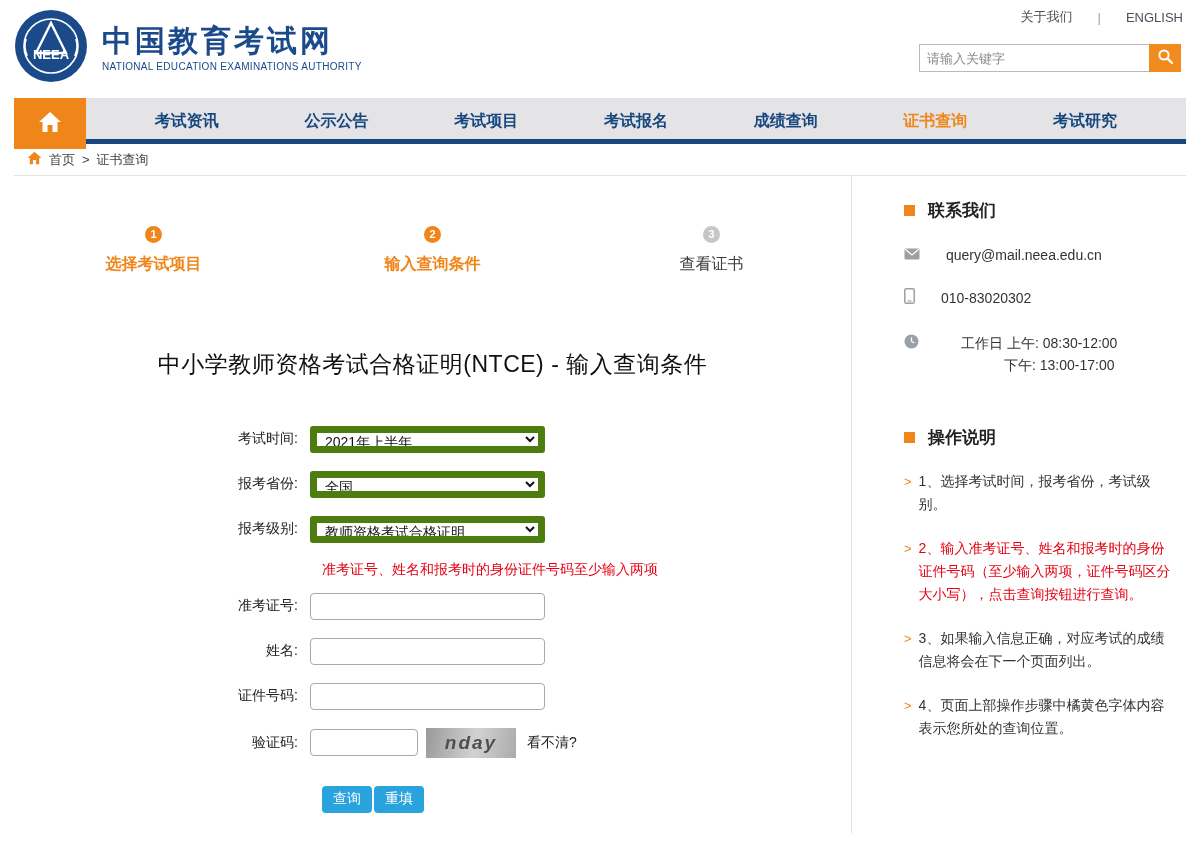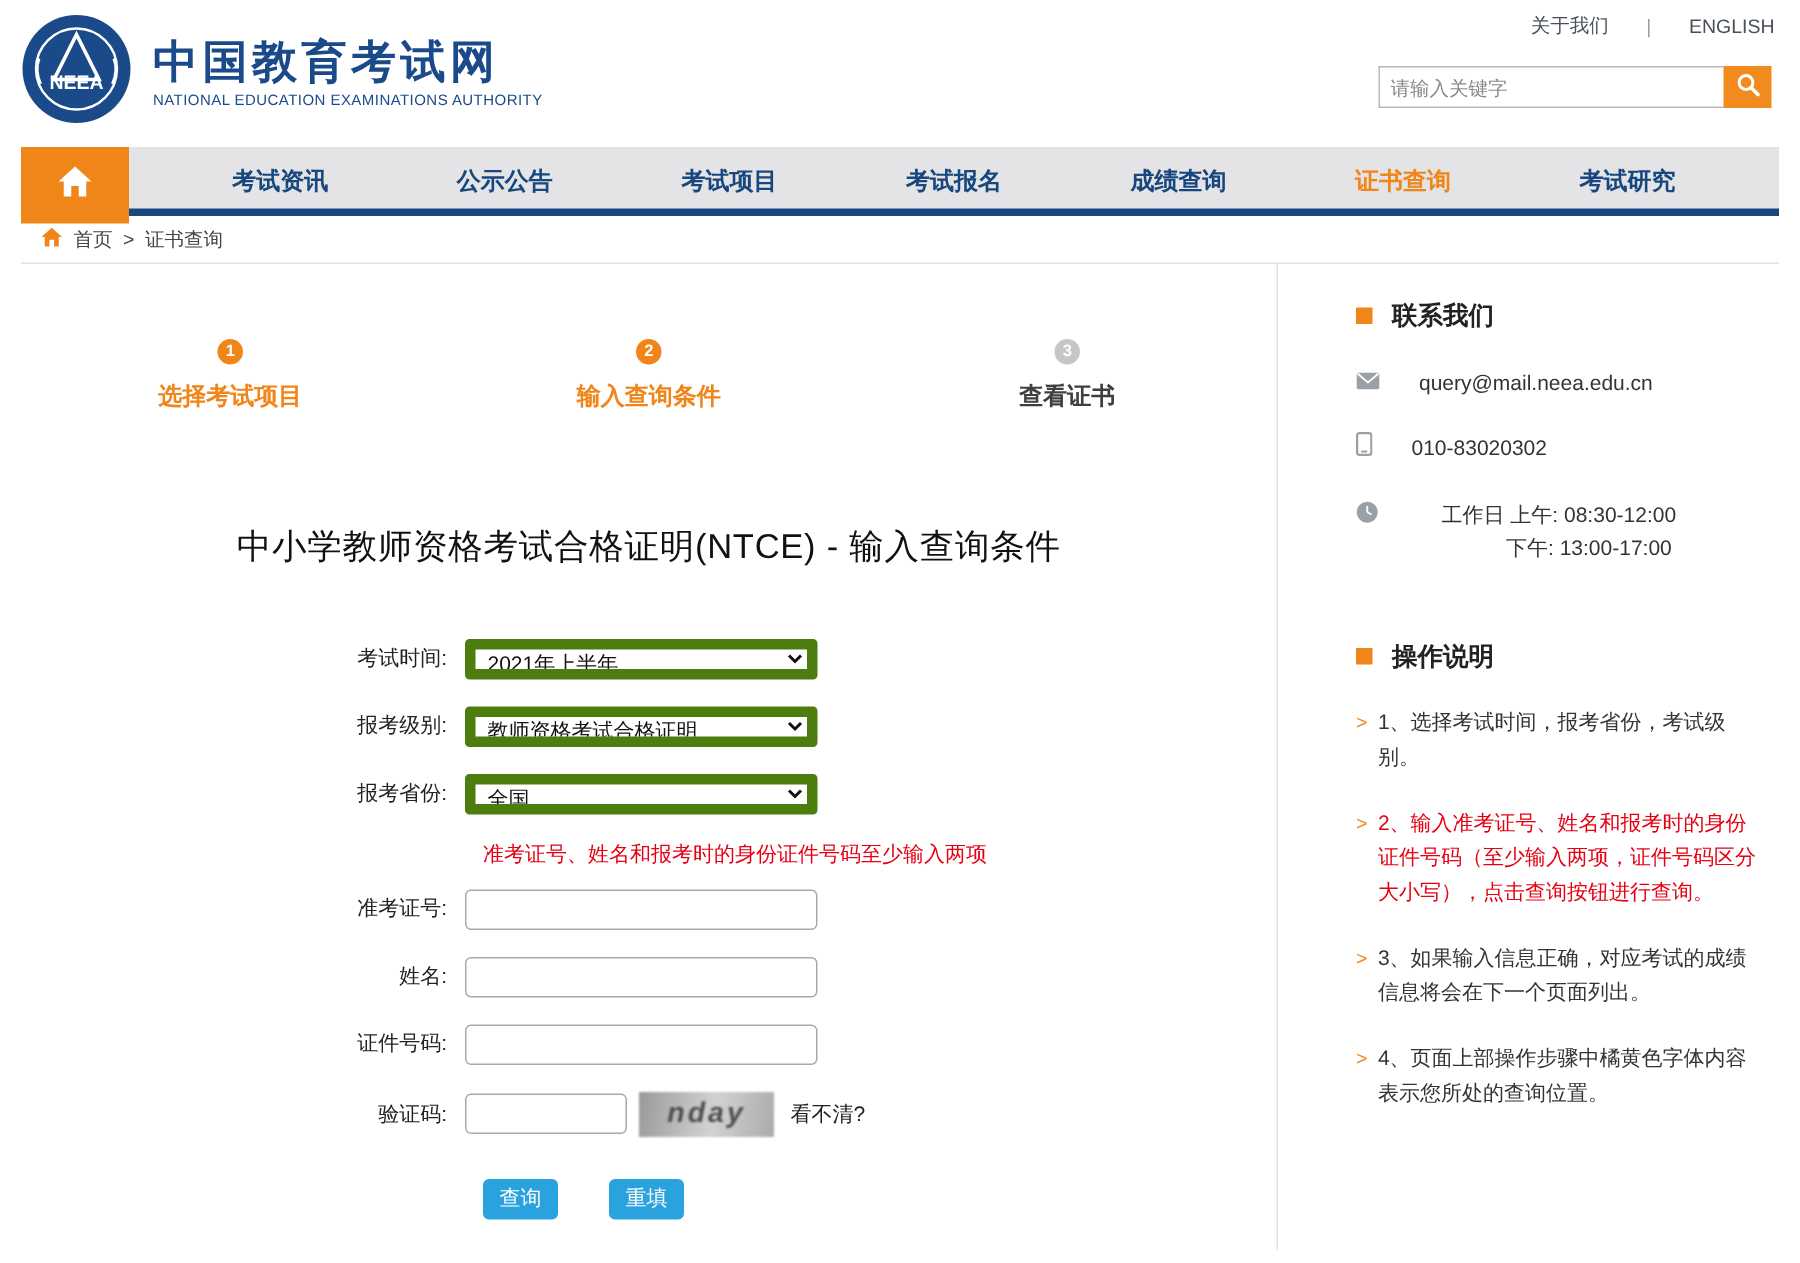--- a/index.html
+++ b/index.html
@@ -37,36 +37,36 @@
   
   .main { margin:0 14px; display:flex; }
   .content { width:838px; border-right:1px solid #e2e2e2; min-height:640px; padding-bottom:20px; }
   .sidebar { flex:1; padding:23px 8px 0 52px; }
 
   .steps { display:flex; margin-top:48px; }
   .step { flex:1; text-align:center; }
   .step-num { display:inline-flex; width:17px; height:17px; border-radius:50%; background:#f08519; color:#fff; font-size:11px; font-weight:bold; align-items:center; justify-content:center; }
   .step-label { margin-top:11px; font-size:16px; font-weight:bold; color:#f08519; }
   .step.inactive .step-num { background:#c6c6c6; }
-  .step.inactive .step-label { color:#3f3f3f; font-weight:bold; }
+  .step.inactive .step-label { color:#3f3f3f; font-weight:normal; }
 
   .page-title { margin-top:74px; text-align:center; font-size:23px; color:#111; letter-spacing:0.5px; }
 
   .form { margin-top:46px; }
   .form-row { display:flex; align-items:center; margin-bottom:18px; }
   .form-label { width:296px; text-align:right; font-size:14px; color:#222; padding-right:12px; }
   .form-select { width:235px; height:27px; font-size:14px; border:7px solid #4d7c0f; border-radius:3px; padding:0 4px; background:#fff; color:#111; font-family:inherit; }
   .form-input { width:235px; height:27px; border:1px solid #a9a9a9; border-radius:4px; padding:0 7px; font-size:14px; outline:none; font-family:inherit; }
   .form-notice { margin-left:308px; color:#e60012; font-size:14px; margin-top:4px; margin-bottom:14px; }
   .captcha-row .form-input { width:108px; }
   .captcha-img { width:90px; height:30px; margin-left:8px; background:linear-gradient(100deg,#999999 0%,#d2d2d2 55%,#ababab 100%);
                  display:flex; align-items:center; justify-content:center; font-weight:bold; font-style:italic;
                  font-size:19px; color:#4f4f4f; letter-spacing:2px; filter:blur(0.6px); cursor:pointer; user-select:none; }
   .captcha-refresh { margin-left:11px; font-size:14px; color:#222; cursor:pointer; }
-  .btn-row { margin-left:308px; margin-top:28px; display:flex; gap:34px; }
+  .btn-row { margin-left:308px; margin-top:28px; display:flex; gap:2px; }
   .btn { min-width:47px; height:27px; background:#2aa2dd; color:#fff; border:none; border-radius:4px; font-size:14px; cursor:pointer; padding:0 11px; font-family:inherit; }
 
   
   .side-heading { display:flex; align-items:center; gap:13px; font-size:17px; font-weight:bold; color:#222; }
   .bullet { width:11px; height:11px; background:#f08519; flex:0 0 auto; }
   .contact-item { display:flex; align-items:center; gap:26px; margin-top:25px; font-size:14px; color:#333; }
   .contact-item.hours { align-items:flex-start; }
   .hours-lines { line-height:22px;margin-left:16px; }
   .hours-line2 { padding-left:43px; }
   .ops { margin-top:50px; }
@@ -172,30 +172,30 @@
     <div class="form">
 
       <div class="form-row">
         <label class="form-label">考试时间:</label>
         <select class="form-select">
           <option>2021年上半年</option>
         </select>
       </div>
 
       <div class="form-row">
+        <label class="form-label">报考省份:</label>
+        <select class="form-select">
+          <option>全国</option>
+        </select>
+      </div>
+
+      <div class="form-row">
         <label class="form-label">报考级别:</label>
         <select class="form-select">
           <option>教师资格考试合格证明</option>
-        </select>
-      </div>
-
-      <div class="form-row">
-        <label class="form-label">报考省份:</label>
-        <select class="form-select">
-          <option>全国</option>
         </select>
       </div>
 
       <div class="form-notice">准考证号、姓名和报考时的身份证件号码至少输入两项</div>
 
       <div class="form-row">
         <label class="form-label">准考证号:</label>
         <input class="form-input" type="text" value="" style="">
       </div>
 

